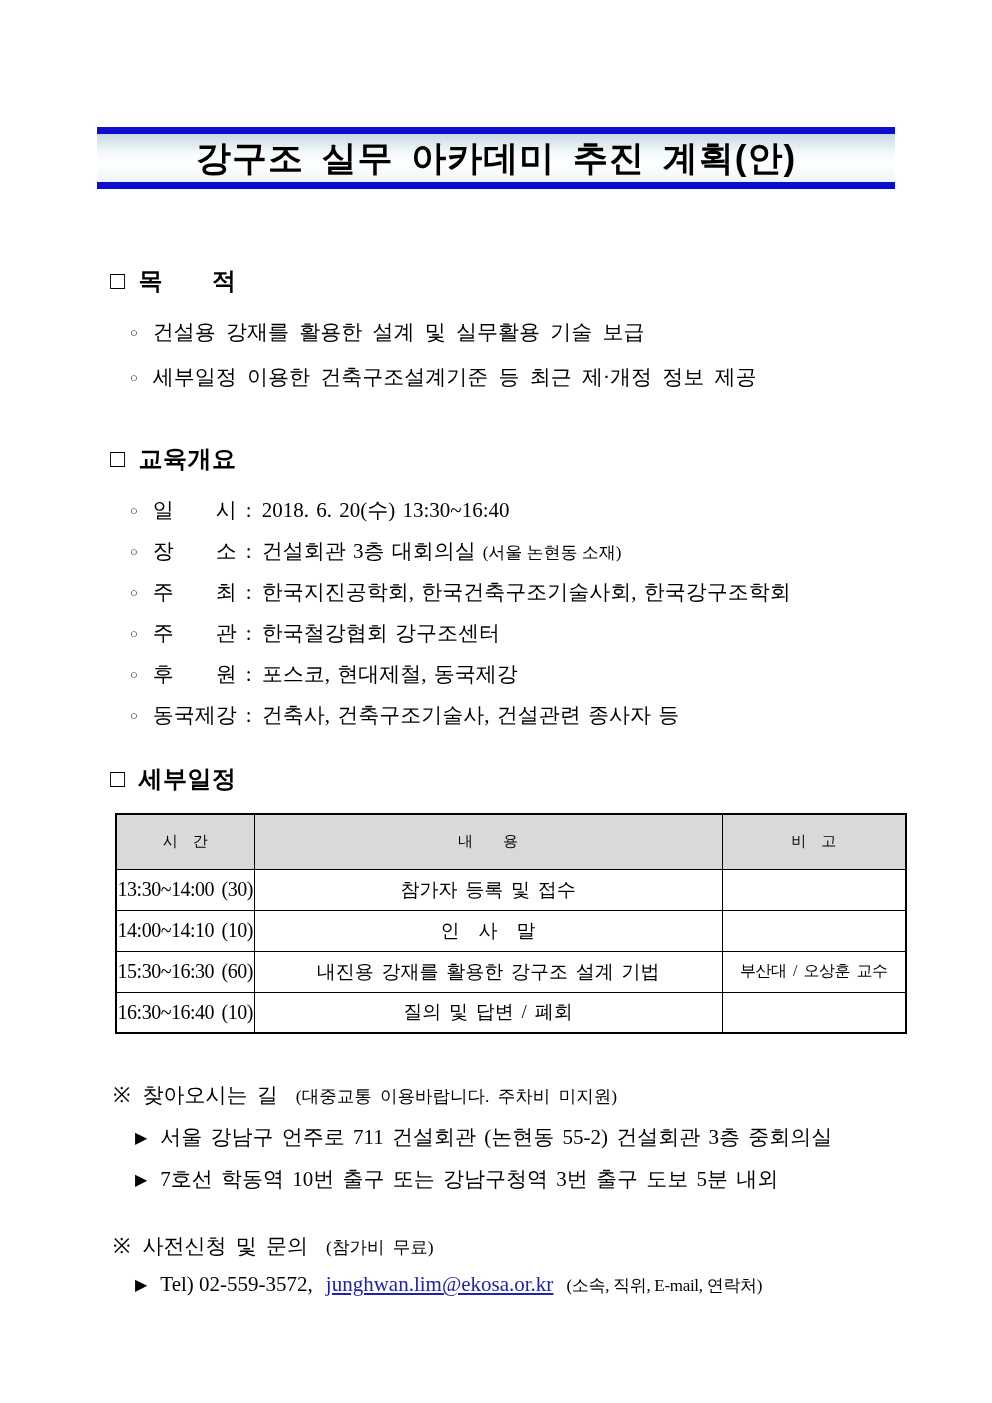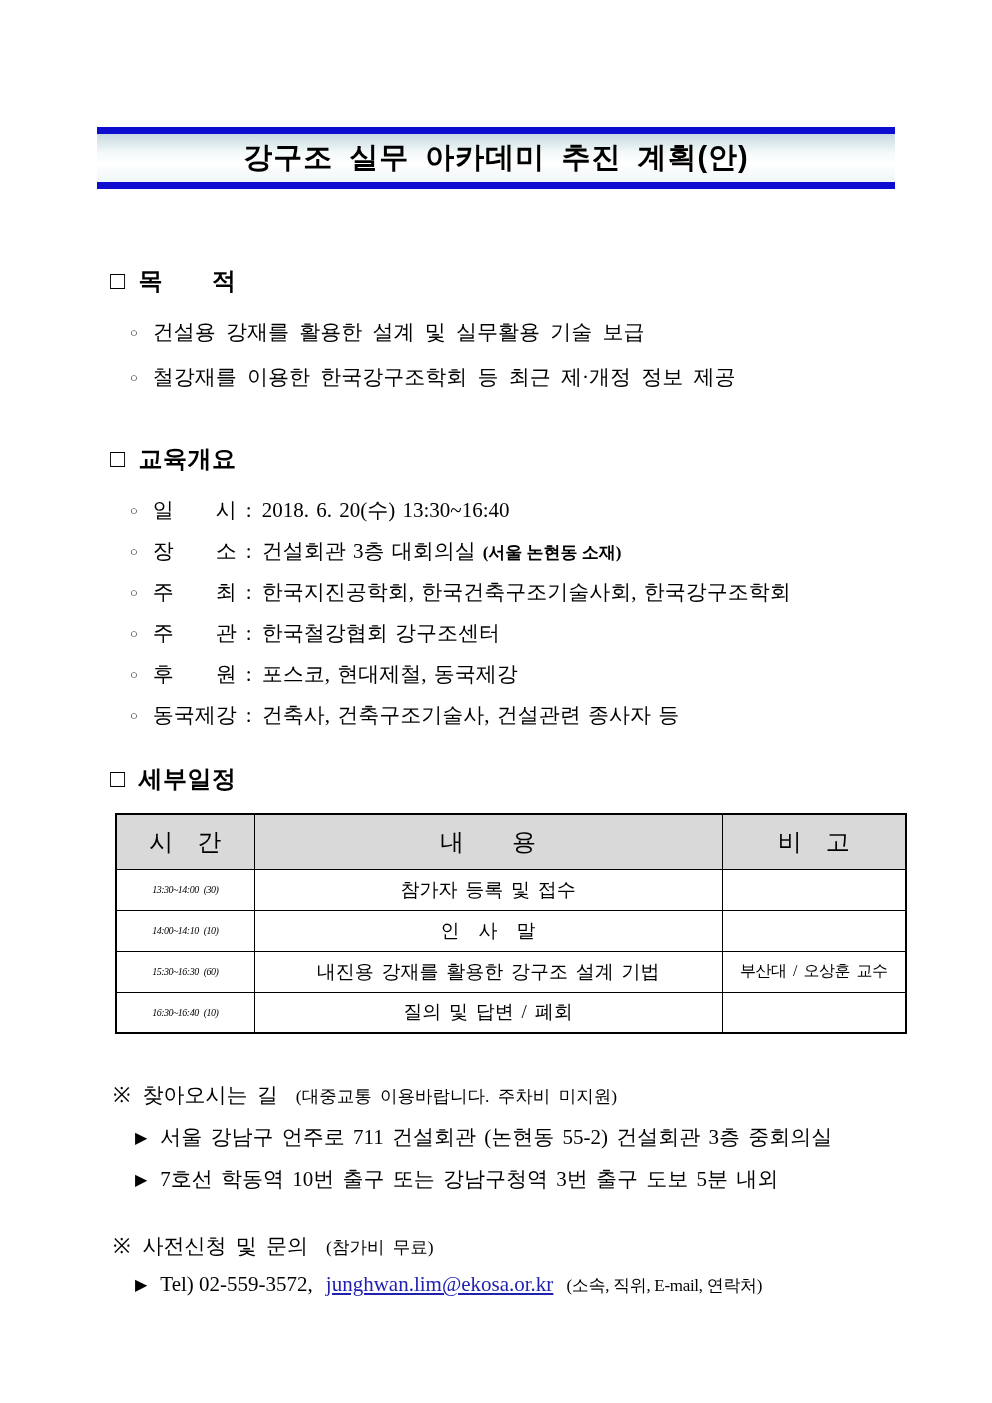--- a/index.html
+++ b/index.html
@@ -9,21 +9,21 @@
     background:#ffffff; overflow:hidden; color:#000;
     font-family:"Liberation Serif","DejaVu Serif",serif;
   }
   
   .banner { margin:127px 97px 0 97px; }
   .banner-bar { height:7px; background:var(--bar-blue,#0d0dd0); }
   .banner-body {
     height:48px; display:flex; align-items:center; justify-content:center;
     background:linear-gradient(180deg,#c6d9e0 0%,#f3f9f9 38%,#ffffff 62%,#eef6f6 100%);
     font-family:"Liberation Sans","DejaVu Sans",sans-serif;
-    font-weight:bold; font-size:29px; letter-spacing:1px; word-spacing:7px;
+    font-weight:bold; font-size:35px; letter-spacing:1px; word-spacing:7px;
   }
   
   .sec-head {
     margin-left:110px; display:flex; align-items:center; gap:13px;
     font-family:"Liberation Sans","DejaVu Sans",sans-serif;
     font-weight:bold; font-size:24px; letter-spacing:0.5px;
   }
   .sec-head .sq { font-weight:normal; font-size:25px; line-height:1; transform:translateY(-1px); }
   
   .bullets { margin:14px 60px 0 130px; }
@@ -32,34 +32,34 @@
     font-size:21px; line-height:42px; word-spacing:5px; white-space:nowrap;
   }
   .dot { font-size:13px; transform:translateY(-2px); }
   
   .ov-list { margin:16px 60px 0 130px; }
   .ov-item { display:flex; align-items:baseline; font-size:21px; line-height:38px; white-space:nowrap; }
   .ov-item .dot { margin-right:15px; }
   .ov-label { }
   .ov-colon { margin:0 10px 0 9px; }
   .ov-value { word-spacing:2px; }
-  .ov-note { font-size:17px; margin-left:7px;font-weight:bold; }
+  .ov-note { font-size:17px; margin-left:7px; }
   
   .schedule-table {
     margin:18px 0 0 115px; width:790px;
     border-collapse:collapse; table-layout:fixed; text-align:center;
     border:2px solid #000;
   }
   .schedule-table th, .schedule-table td { border:1px solid #000; overflow:hidden; }
   .schedule-table th {
     height:55px; background:var(--table-header-bg,#d9d9d9);
-    font-weight:normal; font-size:24px;
+    font-weight:normal; font-size:15px;
   }
   .schedule-table td { height:41px; font-size:19px; word-spacing:3px; }
-  .schedule-table td.time { font-size:10px; letter-spacing:-0.5px;font-style:italic; }
+  .schedule-table td.time { font-size:20px; letter-spacing:-0.5px; }
   .schedule-table td.note { font-size:16px; letter-spacing:-0.5px; }
   
   .note-block { margin-left:113px; margin-right:40px; }
   .note-head { display:flex; align-items:baseline; gap:12px; font-size:21px; word-spacing:4px; }
   .note-paren { font-size:17.5px; margin-left:6px; }
   .note-items { margin-top:8px; margin-left:22px; }
   .note-item {
     display:flex; align-items:baseline; gap:13px;
     font-size:21px; line-height:40px; word-spacing:3px; white-space:nowrap;
   }
@@ -90,21 +90,21 @@
     <span class="sq">□</span>
     <span>목　　적</span>
   </div>
   <div class="bullets">
     <div class="bullet-line">
       <span class="dot">○</span>
       <span>건설용 강재를 활용한 설계 및 실무활용 기술 보급</span>
     </div>
     <div class="bullet-line">
       <span class="dot">○</span>
-      <span>철강재를 이용한 한국강구조학회 등 최근 제·개정 정보 제공</span>
+      <span>세부일정 이용한 건축구조설계기준 등 최근 제·개정 정보 제공</span>
     </div>
   </div>
 
   <div class="sec-head mt-overview">
     <span class="sq">□</span>
     <span>교육개요</span>
   </div>
   <div class="ov-list">
     <div class="ov-item">
       <span class="dot">○</span>

